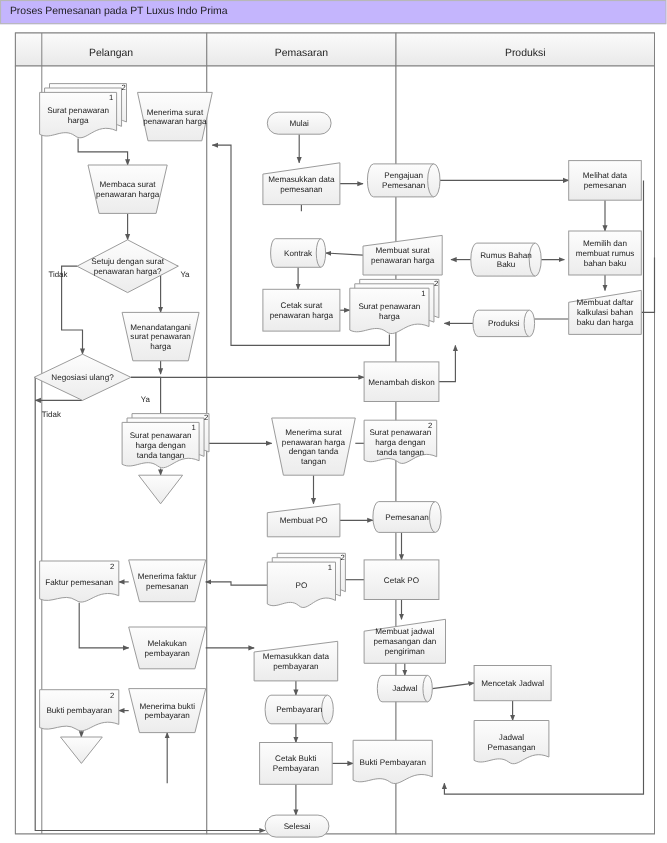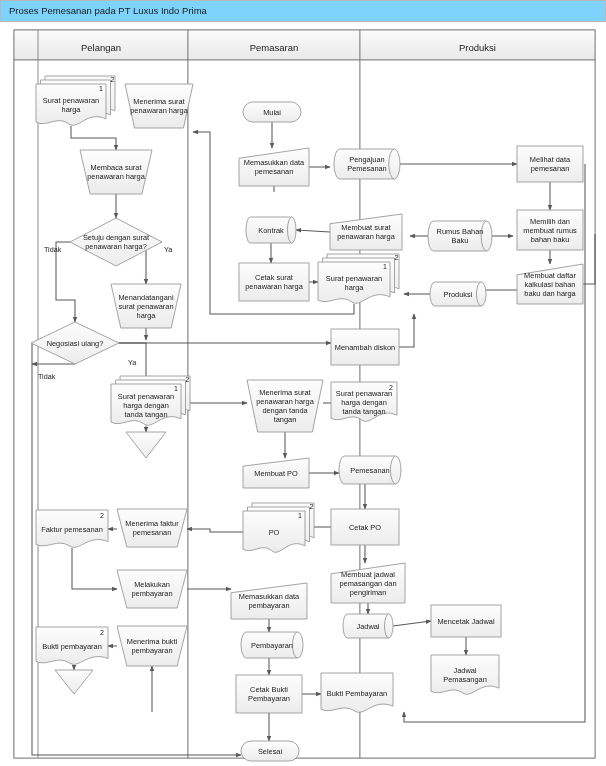--- a/index.html
+++ b/index.html
@@ -1,20 +1,20 @@
 <!DOCTYPE html>
 <html><head>
 <meta charset="utf-8">
 <style>
   html,body{margin:0;padding:0;background:#ffffff;}
   body{width:606px;height:766px;overflow:hidden;
        font-family:"Liberation Sans","DejaVu Sans",sans-serif;}
   #root{position:relative;width:606px;height:766px;}
   .titlebar{position:absolute;left:0;top:0;width:606px;height:22px;
-            background:#7dd3fc;border:1px solid #b8b8b8;box-sizing:border-box;}
+            background:#c4b5fd;border:1px solid #b8b8b8;box-sizing:border-box;}
   .titlebar span{position:absolute;left:8px;top:4px;font-size:9.5px;color:#1a1a1a;}
   svg{position:absolute;left:0;top:22px;}
   .lane-hdr{font-size:9.5px;fill:#222;text-anchor:middle;}
   .nodetxt{font-size:7.4px;fill:#1b1b1b;text-anchor:middle;}
   .edgelbl{font-size:7.2px;fill:#1b1b1b;}
   .copynum{font-size:7px;fill:#1b1b1b;text-anchor:middle;}
   .shape{fill:url(#gsh);stroke:#9a9a9a;stroke-width:0.9;}
   .lane{fill:#ffffff;stroke:#808080;stroke-width:0.9;}
   .lanehdrbox{fill:url(#ghdr);stroke:#808080;stroke-width:0.9;}
   .ln{stroke:#595959;stroke-width:1.05;fill:none;}

